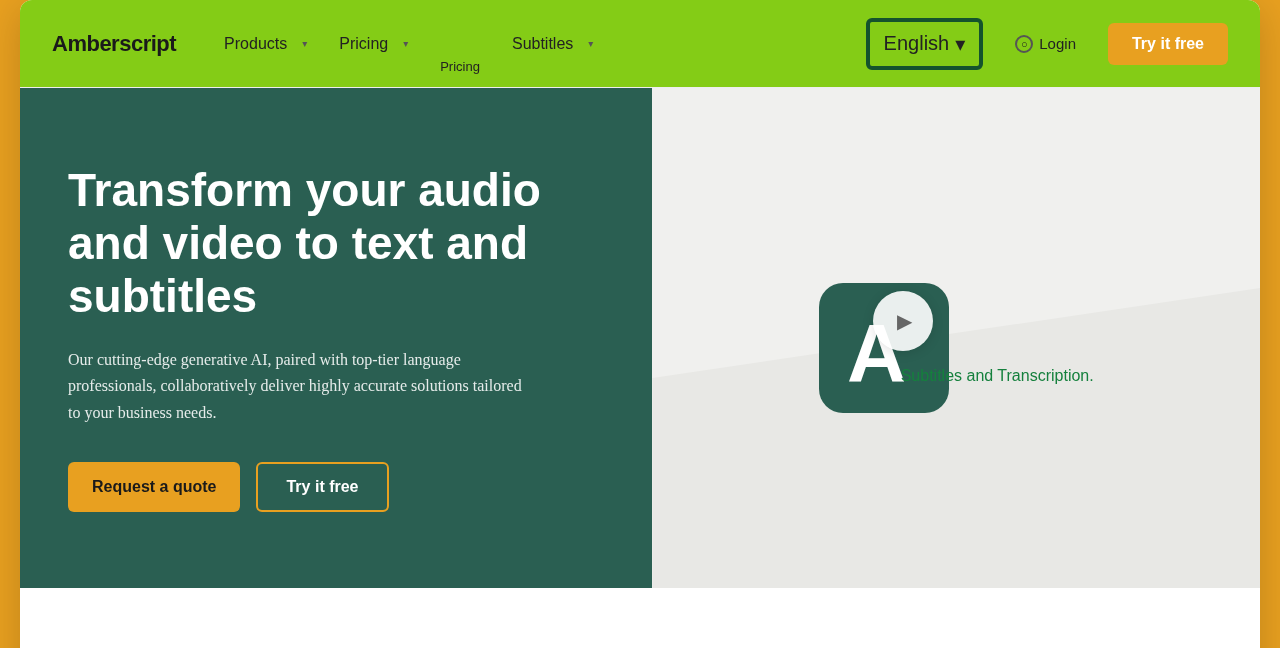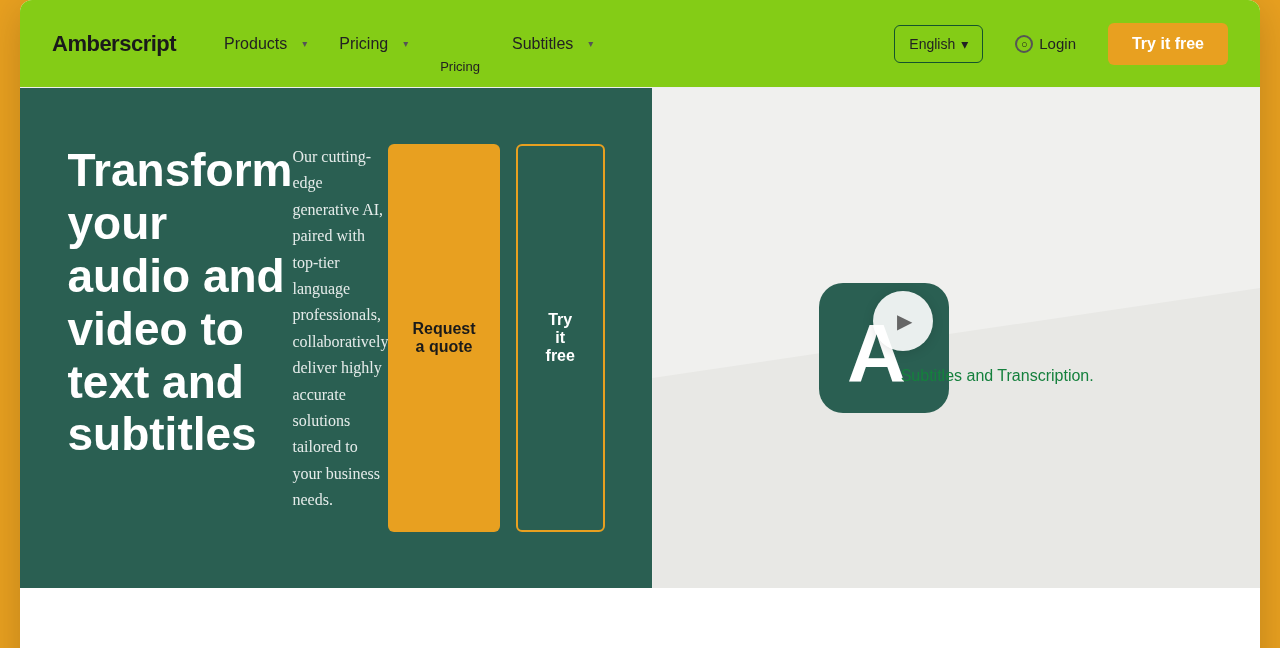--- a/index.html
+++ b/index.html
@@ -81,23 +81,23 @@
       display: flex;
       align-items: center;
       gap: 16px;
     }
 
     .lang-selector {
       display: flex;
       align-items: center;
       gap: 6px;
       padding: 10px 14px;
-      border: 1px solid #14532d;
+      border: 4px solid #14532d;
       border-radius: 6px;
-      font-size: 14px;
+      font-size: 20px;
       cursor: pointer;
       color: #222;
     }
 
     .login-btn {
       display: flex;
       align-items: center;
       gap: 6px;
       padding: 10px 16px;
       font-size: 15px;
@@ -132,21 +132,21 @@
     .hero {
       display: flex;
       height: 500px;
     }
 
     .hero-left {
       width: 51%;
       background: #2A5F52;
       padding: 56px 48px;
       display: flex;
-      flex-direction: row;
+      flex-direction: column;
       justify-content: center;
     }
 
     .hero-title {
       font-size: 46px;
       font-weight: 700;
       color: #fff;
       line-height: 1.15;
       margin-bottom: 24px;
     }

